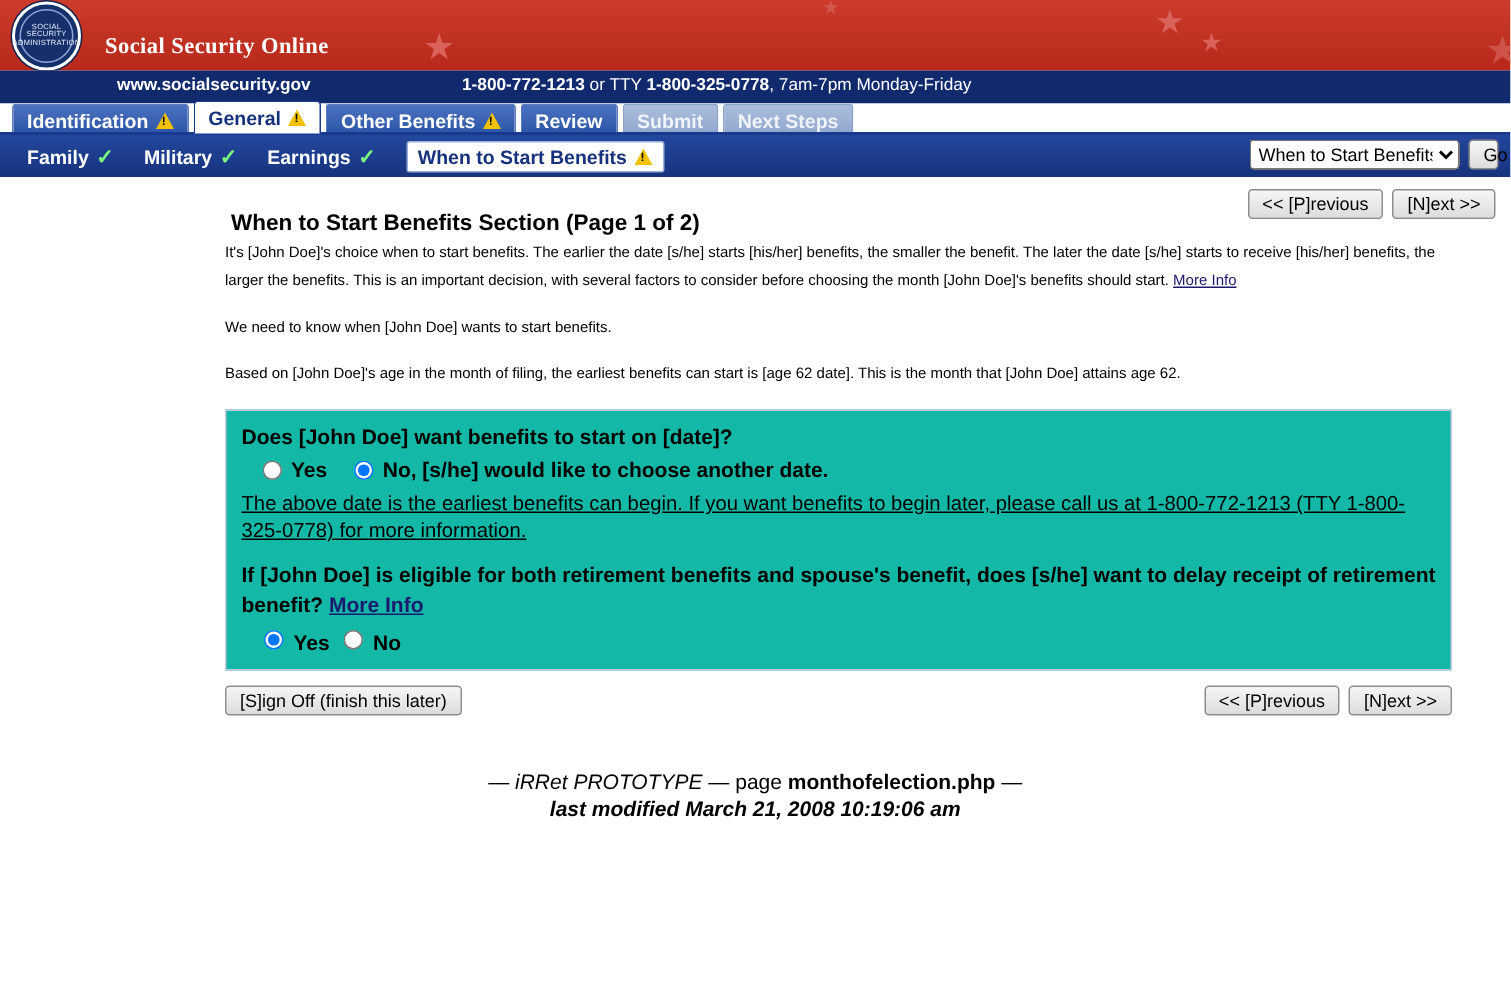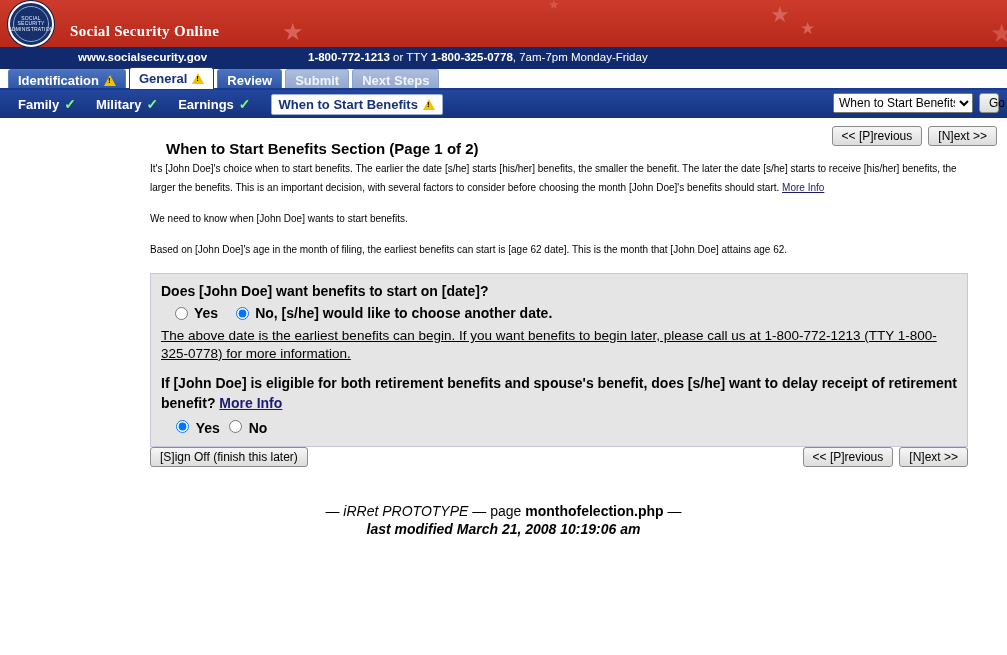--- a/index.html
+++ b/index.html
@@ -222,41 +222,41 @@
   .body-wrap {
     padding: 22px 0 0 0;
   }
   .inner {
     margin-left: 150px;
     width: 818px;
   }
   .sec-title {
     font-size: 15px;
     font-weight: bold;
-    margin: 0 0 2px 16px;
+    margin: 0 0 2px 4px;
   }
   .page-title {
     font-size: 19px;
     font-weight: bold;
     margin: 0 0 22px 0;
   }
   .para {
     font-size: 10px;
     line-height: 19px;
     margin: 0 0 12px 0;
     max-width: 812px;
   }
   .para a, .ilink {
     color: #1a1a6e;
     text-decoration: underline;
     cursor: pointer;
   }
 
   .panel {
-    background: #e5e5e5;
+    background: #14b8a6;
     border: 1px solid #c6c6dd;
     padding: 8px 10px 10px 10px;
     width: 818px;
     margin-top: 14px;
   }
   .q {
     font-size: 14px;
     font-weight: bold;
     margin: 0 0 4px 0;
     line-height: 19px;
@@ -286,20 +286,21 @@
   .radios2 {
     display: flex;
     align-items: center;
     gap: 4px;
     font-size: 14px;
     font-weight: bold;
     margin-left: 10px;
   }
 
   .bottombar {
+    margin-top: 10px;
     width: 818px;
     display: flex;
     justify-content: space-between;
     align-items: center;
   }
   .navbtns-bottom { display: flex; gap: 6px; }
 
   .footer {
     text-align: center;
     margin-top: 36px;
@@ -333,20 +334,24 @@
 </div>
 
 <div class="tabsrow">
   <div class="tabs" id="tabs">
       <div class="tab">
         <span>Identification</span>
         <span class="warn"></span>
       </div>
       <div class="tab active">
         <span>General</span>
+        <span class="warn"></span>
+      </div>
+      <div class="tab">
+        <span>Other Benefits</span>
         <span class="warn"></span>
       </div>
       <div class="tab">
         <span>Review</span>
       </div>
       <div class="tab disabled">
         <span>Submit</span>
       </div>
       <div class="tab disabled">
         <span>Next Steps</span>

